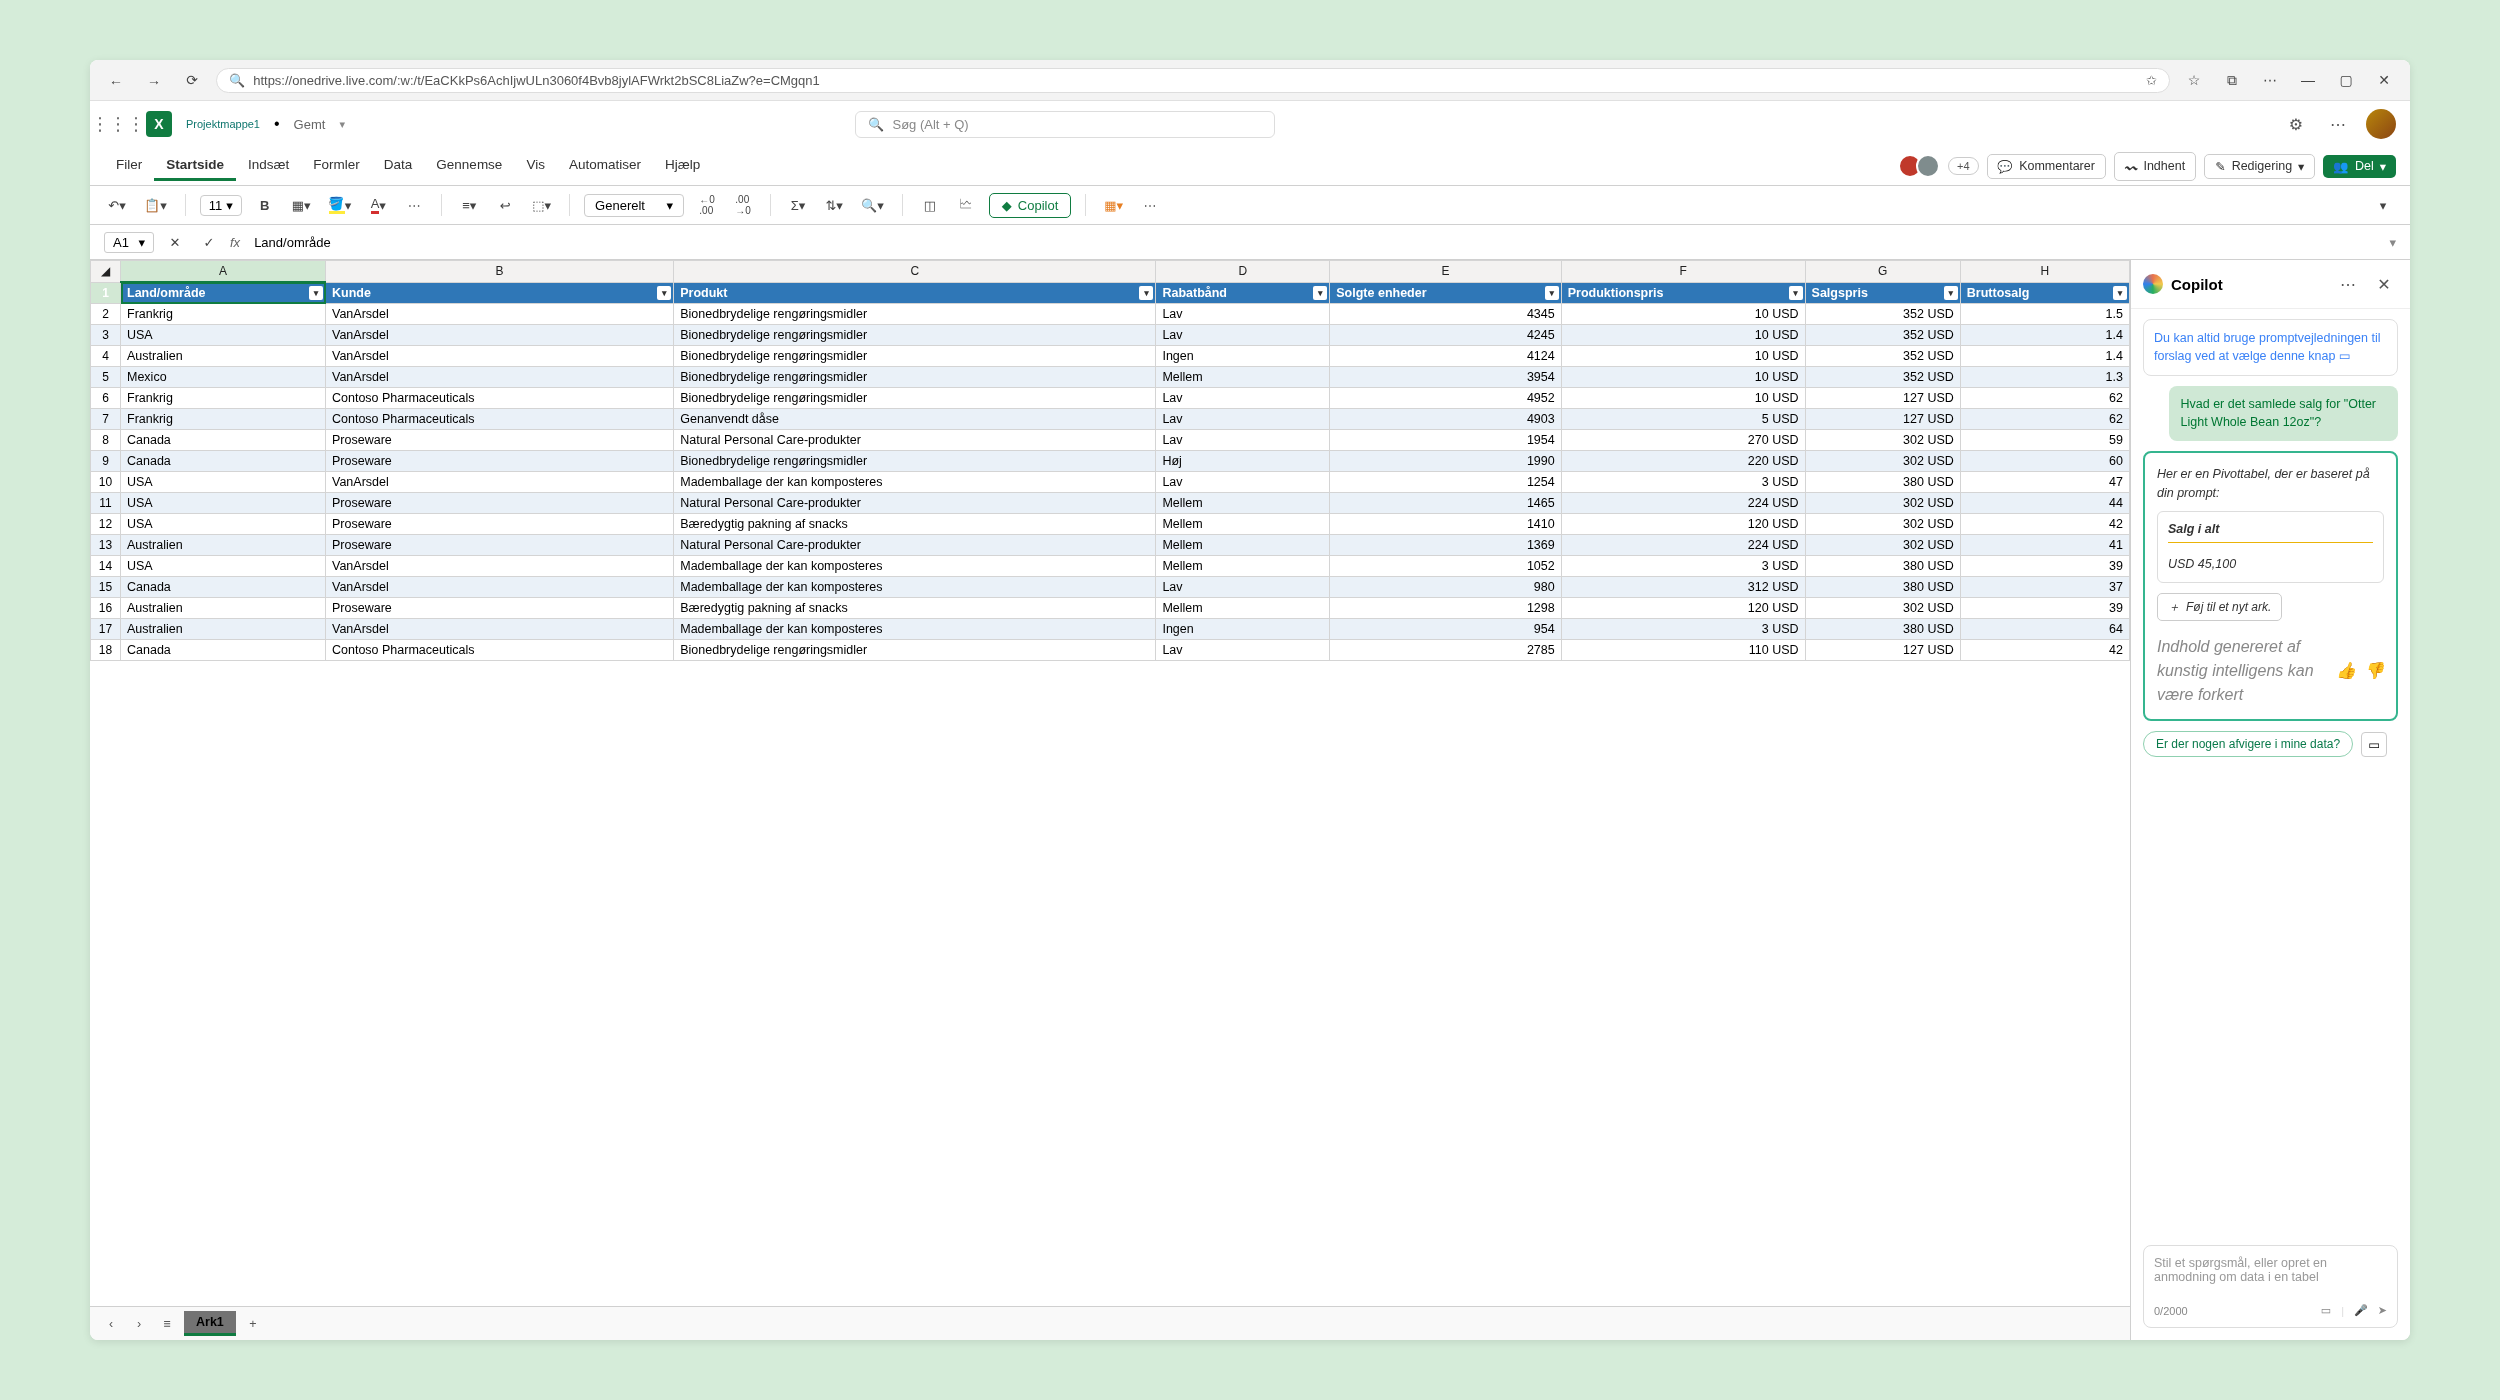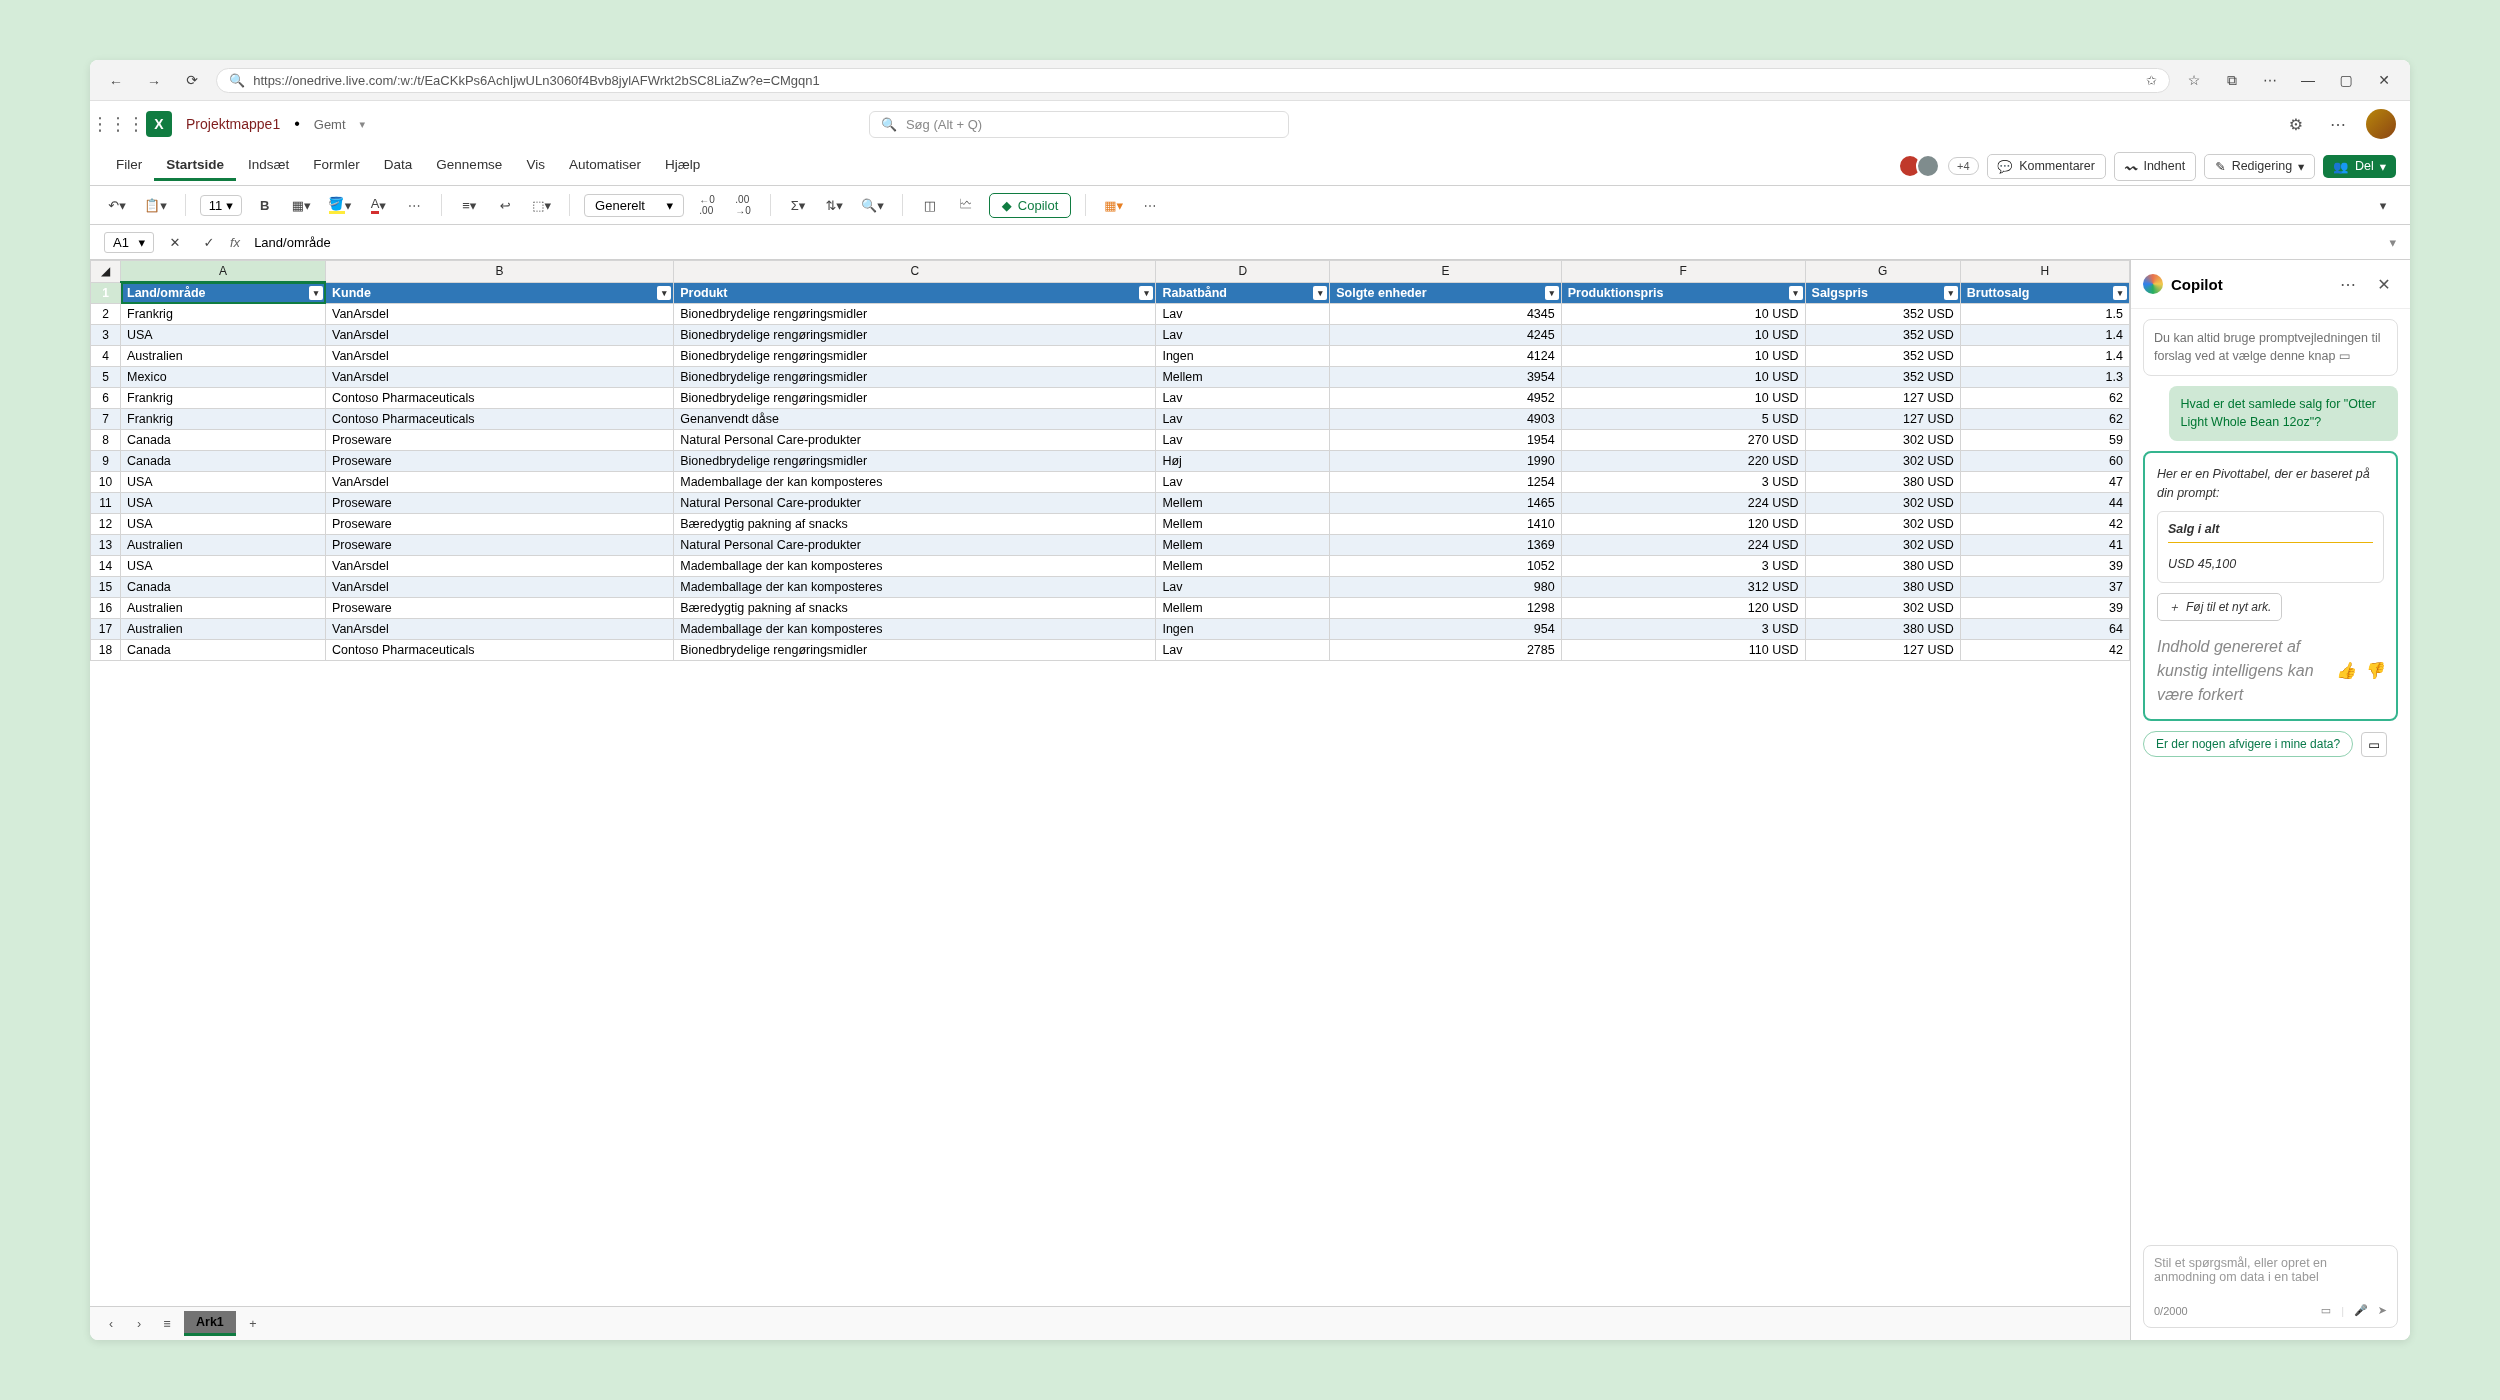--- a/index.html
+++ b/index.html
@@ -10,21 +10,21 @@
 
 .browser-bar { display: flex; align-items: center; gap: 10px; padding: 6px 12px; background: #f3f3f3; border-bottom: 1px solid #e0e0e0; }
 .bbtn { width: 28px; height: 28px; display: flex; align-items: center; justify-content: center; color: #444; font-size: 14px; cursor: pointer; }
 .addr { flex: 1; display: flex; align-items: center; gap: 8px; background: #fff; border: 1px solid #ddd; border-radius: 20px; padding: 4px 12px; font-size: 13px; color: #555; }
 .addr .url { flex: 1; white-space: nowrap; overflow: hidden; }
 
 
 .app-header { display: flex; align-items: center; gap: 14px; padding: 8px 14px; background: #fff; }
 .waffle { width: 28px; height: 28px; display: flex; align-items: center; justify-content: center; font-size: 18px; color: #666; cursor: pointer; }
 .xl-logo { width: 26px; height: 26px; background: #107c41; color: #fff; border-radius: 4px; display: flex; align-items: center; justify-content: center; font-weight: bold; font-size: 14px; }
-.doc-name { font-size: 14px; color: #7f1d1d; }
+.doc-name { font-size: 11px; color: #0f766e; }
 .doc-status { color: #666; font-size: 13px; }
 .search-box { flex: 0 0 420px; margin-left: auto; margin-right: auto; display: flex; align-items: center; gap: 8px; border: 1px solid #ddd; border-radius: 6px; padding: 5px 12px; font-size: 13px; color: #888; }
 .hdr-right { display: flex; align-items: center; gap: 14px; margin-left: auto; }
 .hdr-icon { width: 28px; height: 28px; display: flex; align-items: center; justify-content: center; color: #555; cursor: pointer; font-size: 16px; }
 .avatar { width: 30px; height: 30px; border-radius: 50%; background: linear-gradient(135deg,#b8860b,#8b4513); }
 
 
 .ribbon-row { display: flex; align-items: center; padding: 4px 14px; gap: 4px; border-bottom: 1px solid #d0d0d0; }
 .ribbon-tab { padding: 6px 12px; font-size: 13.5px; color: #333; cursor: pointer; }
 .ribbon-tab.active { font-weight: 600; border-bottom: 3px solid #107c41; }
@@ -74,21 +74,21 @@
 .sheet-tabs { display: flex; align-items: center; gap: 6px; padding: 4px 10px; border-top: 1px solid #d0d0d0; font-size: 12.5px; background: #f9f9f9; }
 .st-btn { width: 22px; height: 22px; display: flex; align-items: center; justify-content: center; color: #555; cursor: pointer; }
 .sheet-tab { padding: 4px 12px; border-bottom: 3px solid #107c41; font-weight: 600; background: #737373; }
 
 
 .copilot-pane { width: 280px; border-left: 1px solid #d0d0d0; display: flex; flex-direction: column; background: #fff; }
 .cp-head { display: flex; align-items: center; gap: 8px; padding: 10px 12px; border-bottom: 1px solid #eee; }
 .cp-logo { width: 20px; height: 20px; border-radius: 50%; background: conic-gradient(#e9724c,#f2c94c,#27ae60,#2f80ed,#e9724c); }
 .cp-title { font-weight: 600; font-size: 15px; flex: 1; }
 .cp-body { flex: 1; padding: 10px 12px; overflow: auto; display: flex; flex-direction: column; gap: 10px; font-size: 12.5px; }
-.cp-hint { border: 1px solid #e0e0e0; border-radius: 8px; padding: 10px; color: #737373; line-height: 1.4; }
+.cp-hint { border: 1px solid #e0e0e0; border-radius: 8px; padding: 10px; color: #3b82f6; line-height: 1.4; }
 .cp-user { align-self: flex-end; max-width: 90%; background: #cfe8d5; color: #073; padding: 10px 12px; border-radius: 8px; line-height: 1.4; }
 .cp-reply { border: 2px solid #35b58f; border-radius: 8px; padding: 12px; line-height: 1.5; color: #333; font-style: italic; }
 .cp-reply .pvt { border: 1px solid #ddd; border-radius: 6px; padding: 8px 10px; margin: 8px 0 10px; }
 .cp-reply .pvt .t { font-weight: 600; padding-bottom: 4px; border-bottom: 1px solid #eab308; margin-bottom: 12px; }
 .cp-addbtn { border: 1px solid #ccc; border-radius: 5px; padding: 4px 10px; font-size: 12px; display: inline-flex; align-items: center; gap: 6px; cursor: pointer; }
 .cp-disc { color: #888; font-size: 16px; margin-top: 14px; display: flex; justify-content: space-between; align-items: center; }
 .cp-chip-row { display: flex; gap: 8px; align-items: center; }
 .cp-chip { border: 1px solid #8fd0b0; color: #0a7a4b; border-radius: 14px; padding: 5px 12px; font-size: 12px; cursor: pointer; }
 .cp-input { border: 1px solid #ddd; border-radius: 8px; padding: 10px; margin: 8px 12px 12px; display: flex; flex-direction: column; gap: 8px; }
 .cp-input textarea { border: none; resize: none; font-size: 12.5px; color: #444; font-family: inherit; height: 40px; outline: none; }

